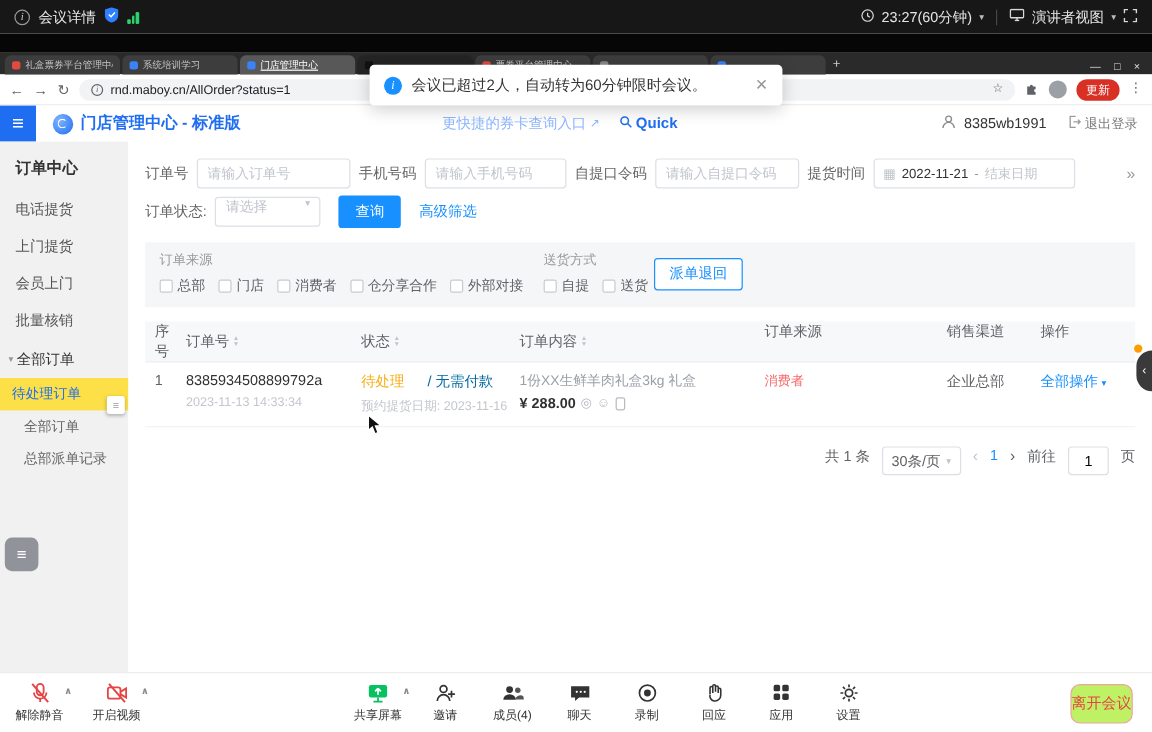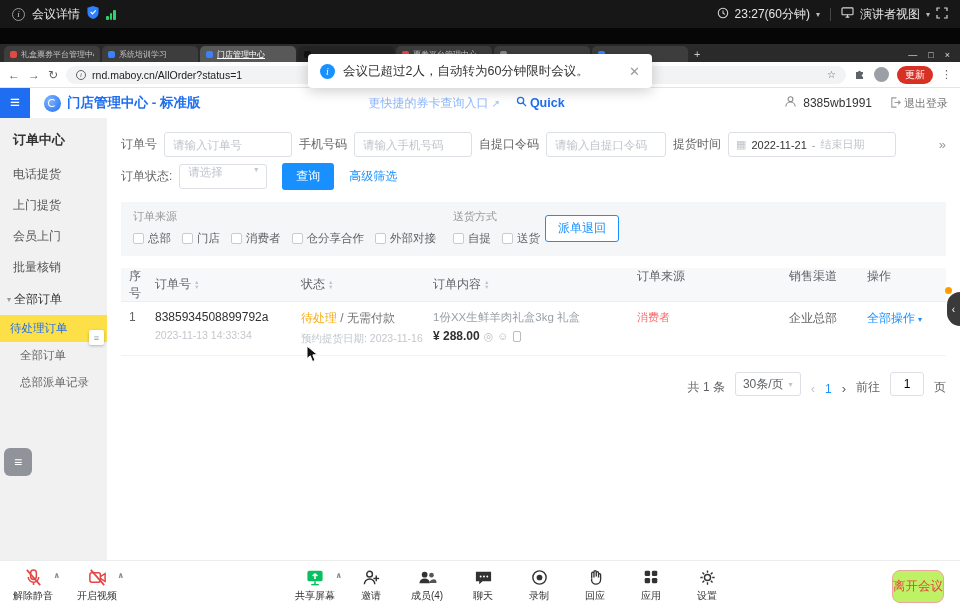--- a/index.html
+++ b/index.html
@@ -100,29 +100,29 @@
   .c-source{width:152px;}
   .c-channel{width:78px;}
   .c-action{width:76px;color:#1890ff;cursor:pointer;}
   .th{display:flex;align-items:center;gap:3px;}
   .sort{display:inline-flex;flex-direction:column;line-height:5px;font-size:5.5px;color:#c0c4cc;}
   .sort i{font-style:normal;}
   .l1{color:#303133;}
   .gray{color:#9aa0a8;font-size:11.5px;}
   .muted{color:#c3c7cd;font-size:10.5px;margin-top:5px;}
   .status{color:#faad14;}
-  .pay{color:#737373;}
+  .pay{color:#0369a1;margin-left:16px;}
   .l2{display:flex;align-items:center;gap:4px;margin-top:4px;}
   .price{font-weight:bold;color:#303133;}
   .mi{color:#b6bac1;font-size:11px;line-height:1;}
   .mi-rect{width:8px;height:11px;border:1px solid #b6bac1;border-radius:2px;display:inline-block;}
   .src-red{color:#f56c6c;font-size:11px;}
   .dd{font-size:8px;margin-left:3px;}
 
-  .pager{display:flex;justify-content:flex-end;align-items:flex-end;gap:10px;margin-top:16px;font-size:12px;color:#606266;}
+  .pager{display:flex;justify-content:flex-end;align-items:flex-start;gap:10px;margin-top:16px;font-size:12px;color:#606266;}
   .psize{border:1px solid #dcdfe6;border-radius:3px;height:24px;display:flex;align-items:center;gap:5px;padding:0 7px;cursor:pointer;}
   .pg-prev{color:#c0c4cc;font-size:13px;cursor:pointer;}
   .pg-cur{color:#1890ff;cursor:pointer;}
   .pg-next{color:#606266;font-size:13px;cursor:pointer;}
   .goto-input{width:34px;height:24px;border:1px solid #dcdfe6;border-radius:3px;text-align:center;font-size:12px;outline:none;}
 
   
   .toast{position:absolute;left:308px;top:26px;width:344px;height:34px;background:#fff;border-radius:4px;box-shadow:0 3px 14px rgba(0,0,0,.2);display:flex;align-items:center;gap:8px;padding:0 12px;z-index:60;}
   .toast .i-ic{width:15px;height:15px;border-radius:50%;background:#1890ff;color:#fff;font-size:10px;font-style:italic;display:flex;align-items:center;justify-content:center;flex:none;font-family:"Liberation Serif",serif;}
   .toast .txt{font-size:12.5px;color:#333;white-space:nowrap;}

